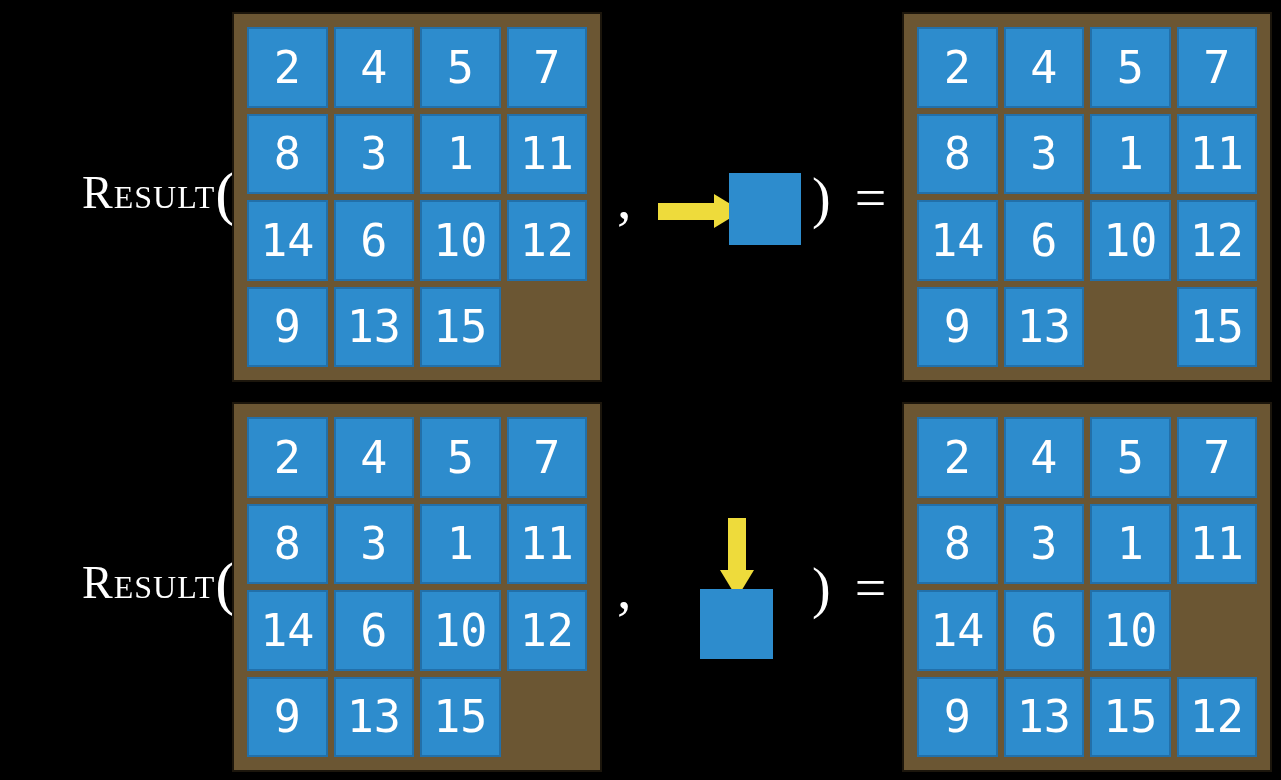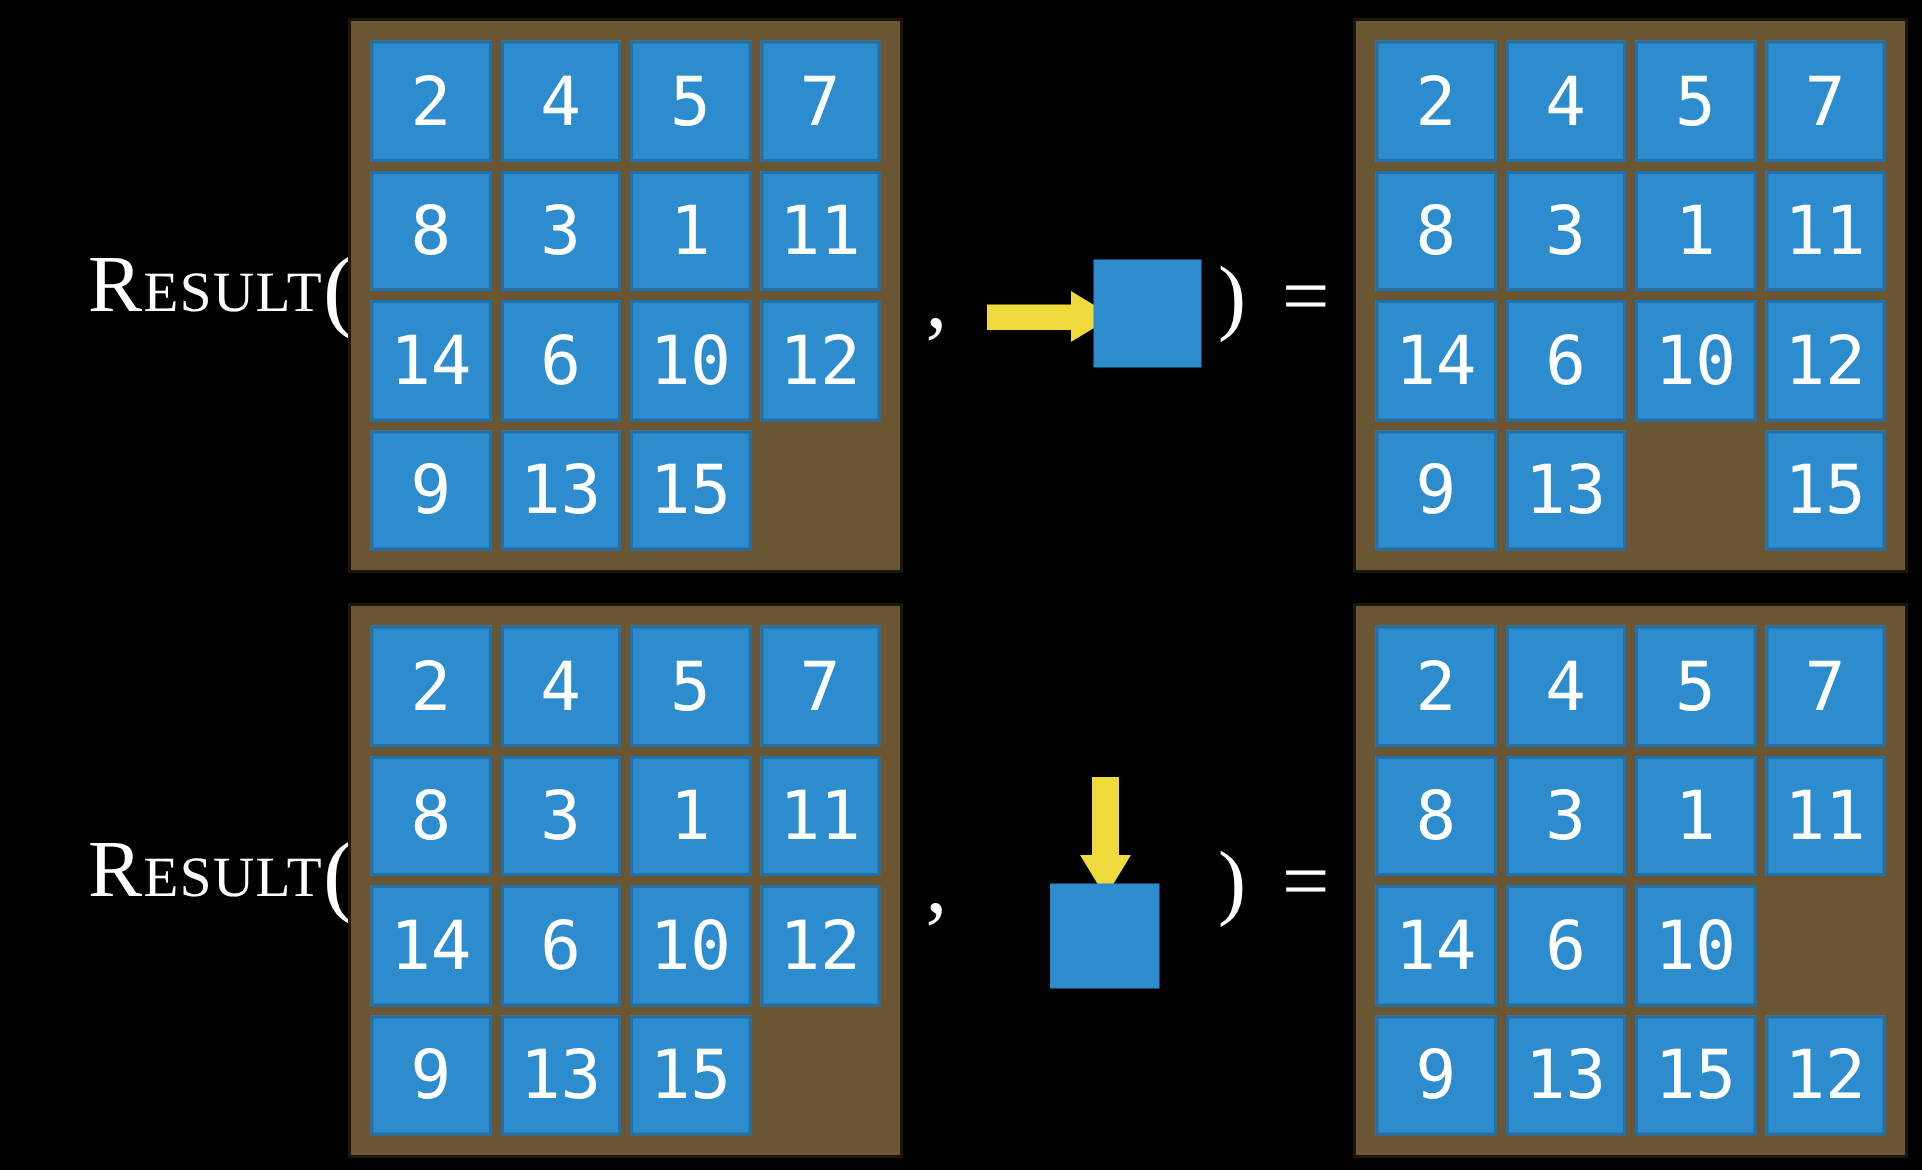--- a/index.html
+++ b/index.html
@@ -20,21 +20,21 @@
     position: absolute;
     left: 0; top: 162px;
     width: 236px;
     text-align: right;
     color: var(--text, #fff);
     white-space: nowrap;
     line-height: 1;
   }
   .func-label .sc {
     font-variant: small-caps;
-    font-size: 54px;
+    font-size: 46px;
     letter-spacing: 1px;
     text-align: right;
   }
   .func-label .paren {
     font-size: 62px;
     vertical-align: -6px;
   }
 
   
   .grid {

